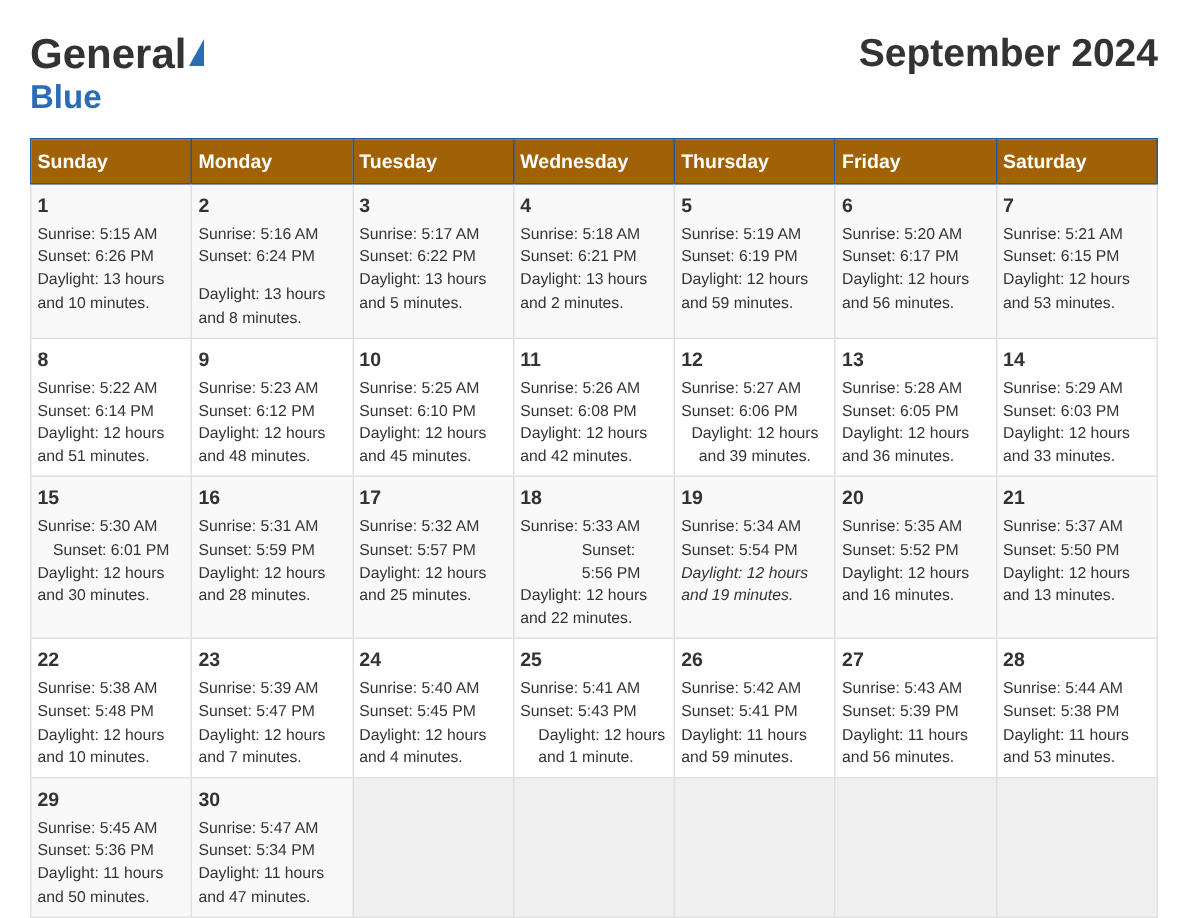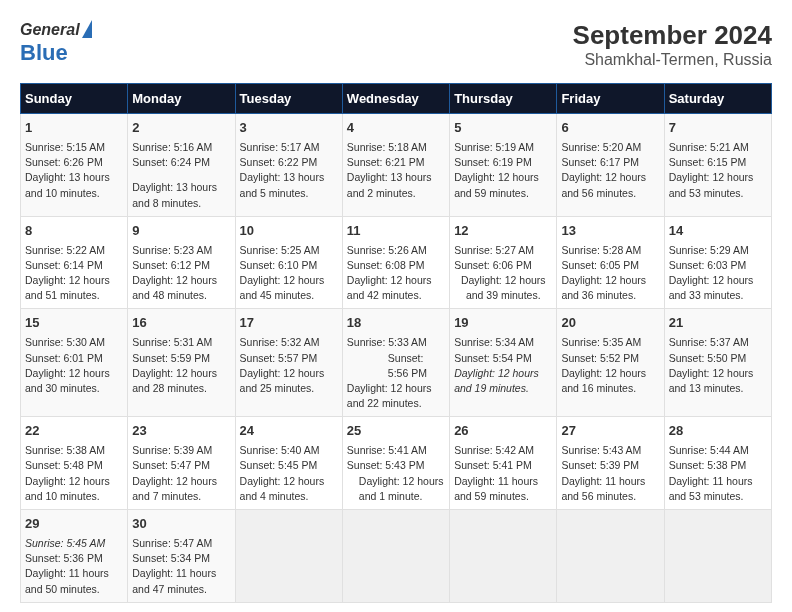--- a/index.html
+++ b/index.html
@@ -19,24 +19,23 @@
     .logo {
       display: flex;
       flex-direction: column;
       align-items: flex-start;
     }
     .logo-text {
       display: flex;
       align-items: center;
     }
     .logo-general {
-      font-size: 16px;
+      font-size: 28px;
       font-weight: bold;
       color: #333;
-      font-style: italic;
     }
     .logo-blue {
       font-size: 22px;
       font-weight: bold;
       color: #2a6db5;
     }
     .logo-triangle {
       width: 0;
       height: 0;
       border-left: 10px solid transparent;
@@ -55,21 +54,21 @@
     .subtitle {
       font-size: 16px;
       color: #555;
     }
     table {
       width: 100%;
       border-collapse: collapse;
       table-layout: fixed;
     }
     thead tr {
-      background-color: #0f172a;
+      background-color: #a16207;
       color: white;
     }
     thead th {
       padding: 7px 4px;
       text-align: left;
       font-size: 13px;
       font-weight: bold;
       border: 1px solid #1e5a9c;
     }
     tbody tr {
@@ -105,21 +104,20 @@
 <div class="header">
   <div class="logo">
     <div class="logo-text">
       <span class="logo-general">General</span>
       <div class="logo-triangle"></div>
     </div>
     <span class="logo-blue">Blue</span>
   </div>
   <div class="title-block">
     <div class="month-title">September 2024</div>
-    <div class="subtitle">Shamkhal-Termen, Russia</div>
   </div>
 </div>
 
 <table>
   <thead>
     <tr>
     <th>Sunday</th>
         <th>Monday</th>
         <th>Tuesday</th>
         <th>Wednesday</th>
@@ -214,21 +212,21 @@
           <span class="day-num">14</span>
           <span style="display: block;">Sunrise: 5:29 AM</span>
           <span style="display: block;">Sunset: 6:03 PM</span>
           <span style="display: block;">Daylight: 12 hours and 33 minutes.</span>
         </td>
       </tr>
       <tr>
         <td>
           <span class="day-num">15</span>
           <span style="display: block;">Sunrise: 5:30 AM</span>
-          <span style="display: block;">Sunset: 6:01 PM</span>
+          <span style="display: block; text-align: center;">Sunset: 6:01 PM</span>
           <span style="display: block;">Daylight: 12 hours and 30 minutes.</span>
         </td>
         <td>
           <span class="day-num">16</span>
           <span style="display: block;">Sunrise: 5:31 AM</span>
           <span style="display: block;">Sunset: 5:59 PM</span>
           <span style="display: block;">Daylight: 12 hours and 28 minutes.</span>
         </td>
         <td>
           <span class="day-num">17</span>
@@ -301,21 +299,21 @@
         <td>
           <span class="day-num">28</span>
           <span style="display: block;">Sunrise: 5:44 AM</span>
           <span style="display: block;">Sunset: 5:38 PM</span>
           <span style="display: block;">Daylight: 11 hours and 53 minutes.</span>
         </td>
       </tr>
       <tr>
         <td>
           <span class="day-num">29</span>
-          <span style="display: block; font-style: italic;">Sunrise: 5:45 AM</span>
+          <span style="display: block;">Sunrise: 5:45 AM</span>
           <span style="display: block;">Sunset: 5:36 PM</span>
           <span style="display: block;">Daylight: 11 hours and 50 minutes.</span>
         </td>
         <td>
           <span class="day-num">30</span>
           <span style="display: block;">Sunrise: 5:47 AM</span>
           <span style="display: block;">Sunset: 5:34 PM</span>
           <span style="display: block;">Daylight: 11 hours and 47 minutes.</span>
         </td>
         <td class="empty-cell"></td>

